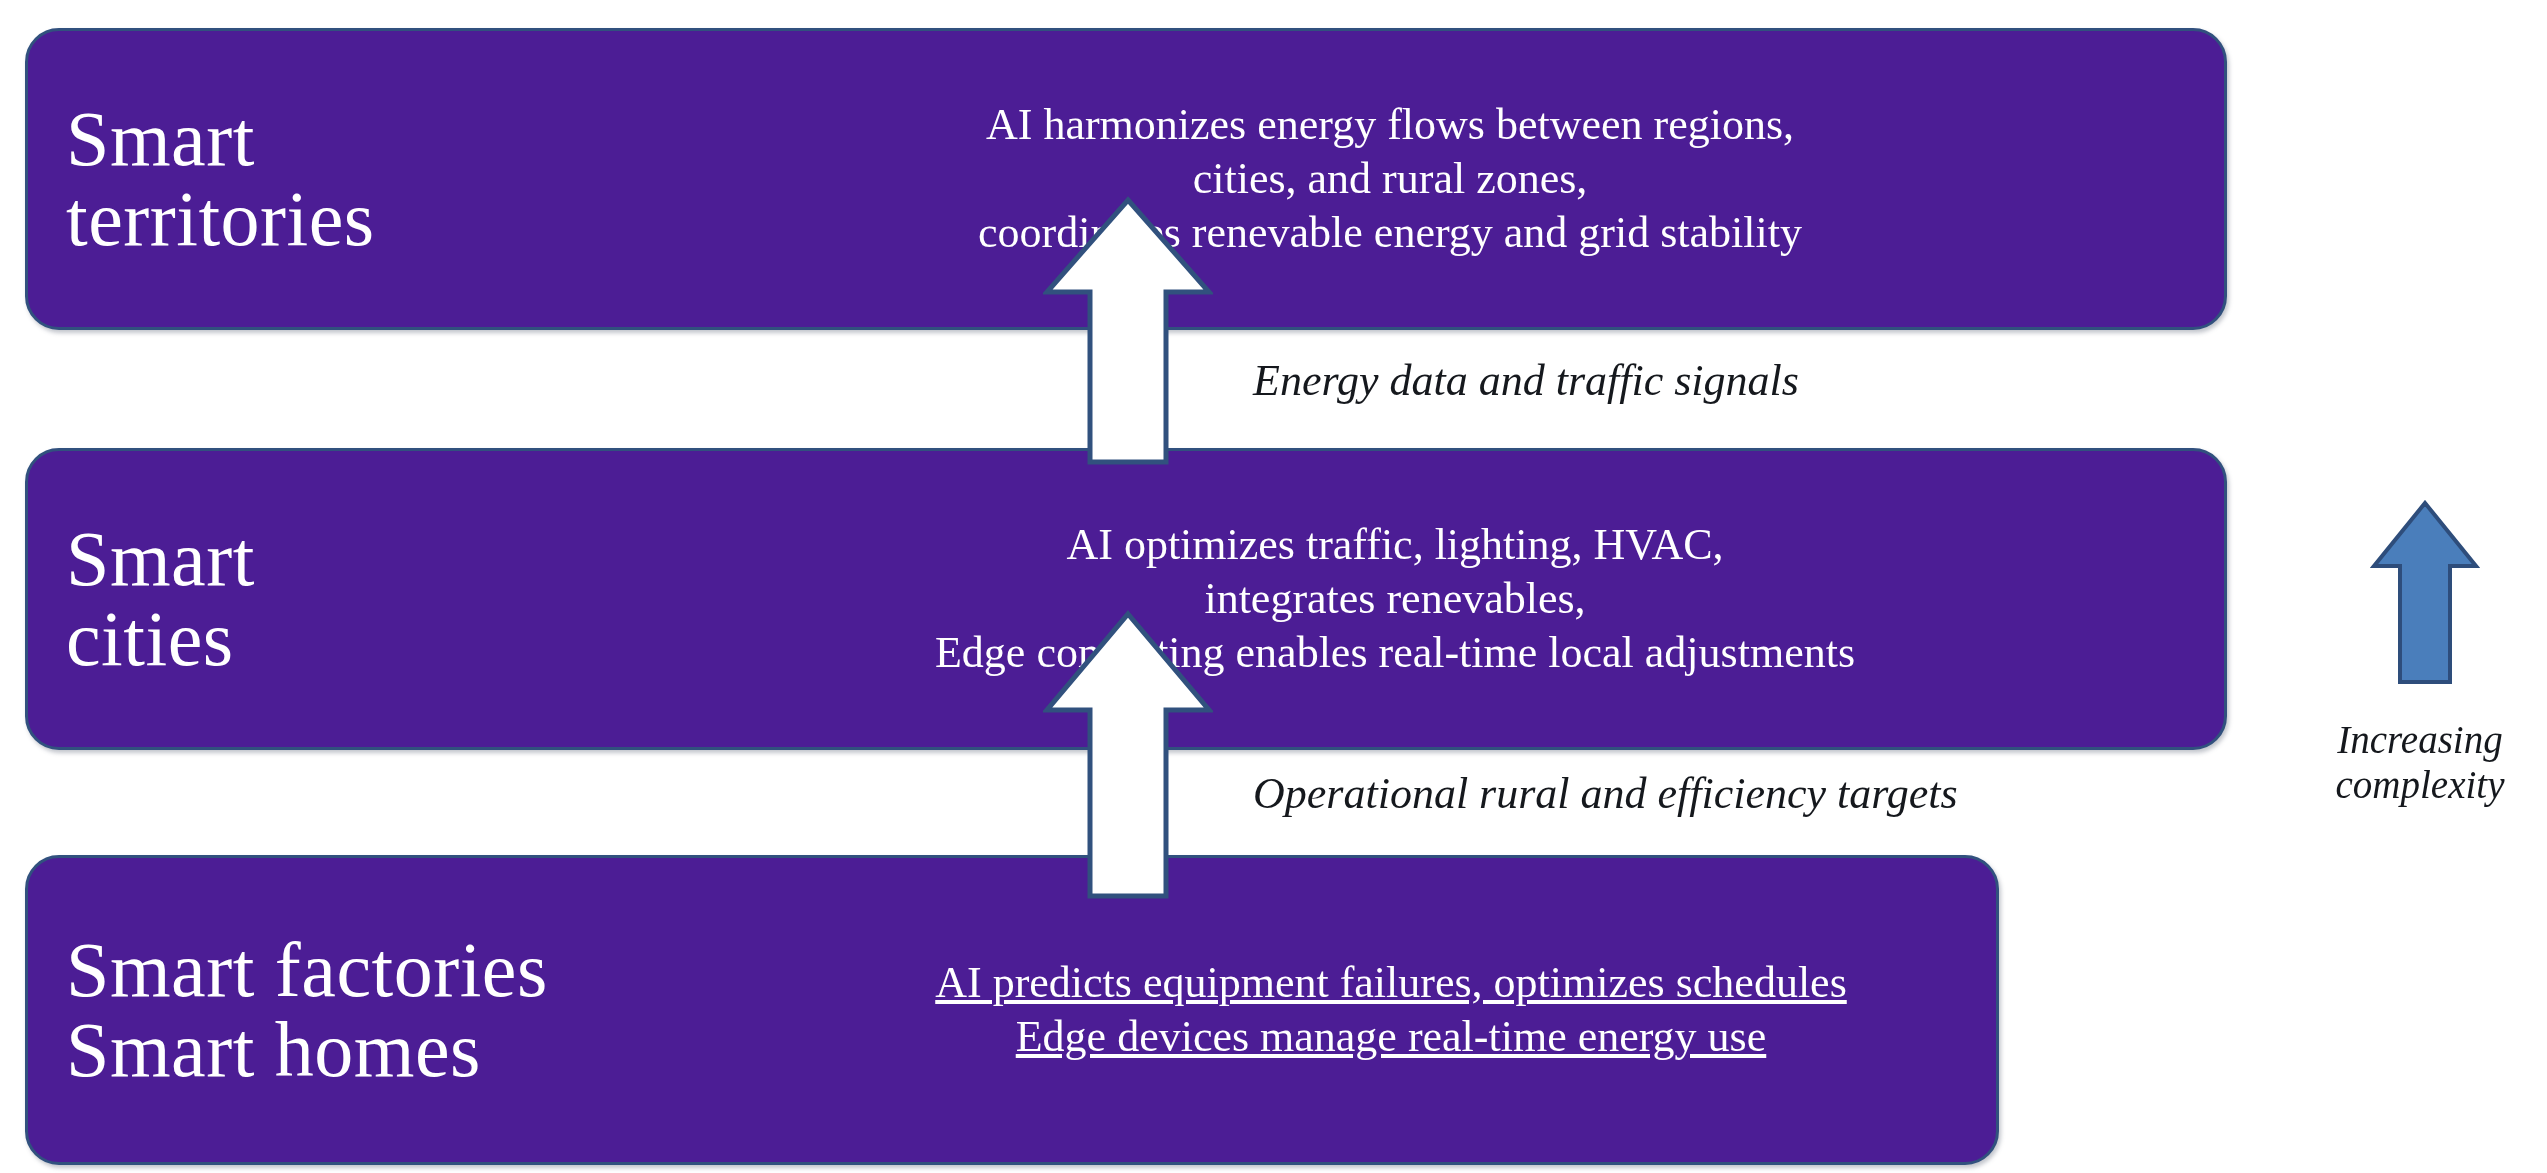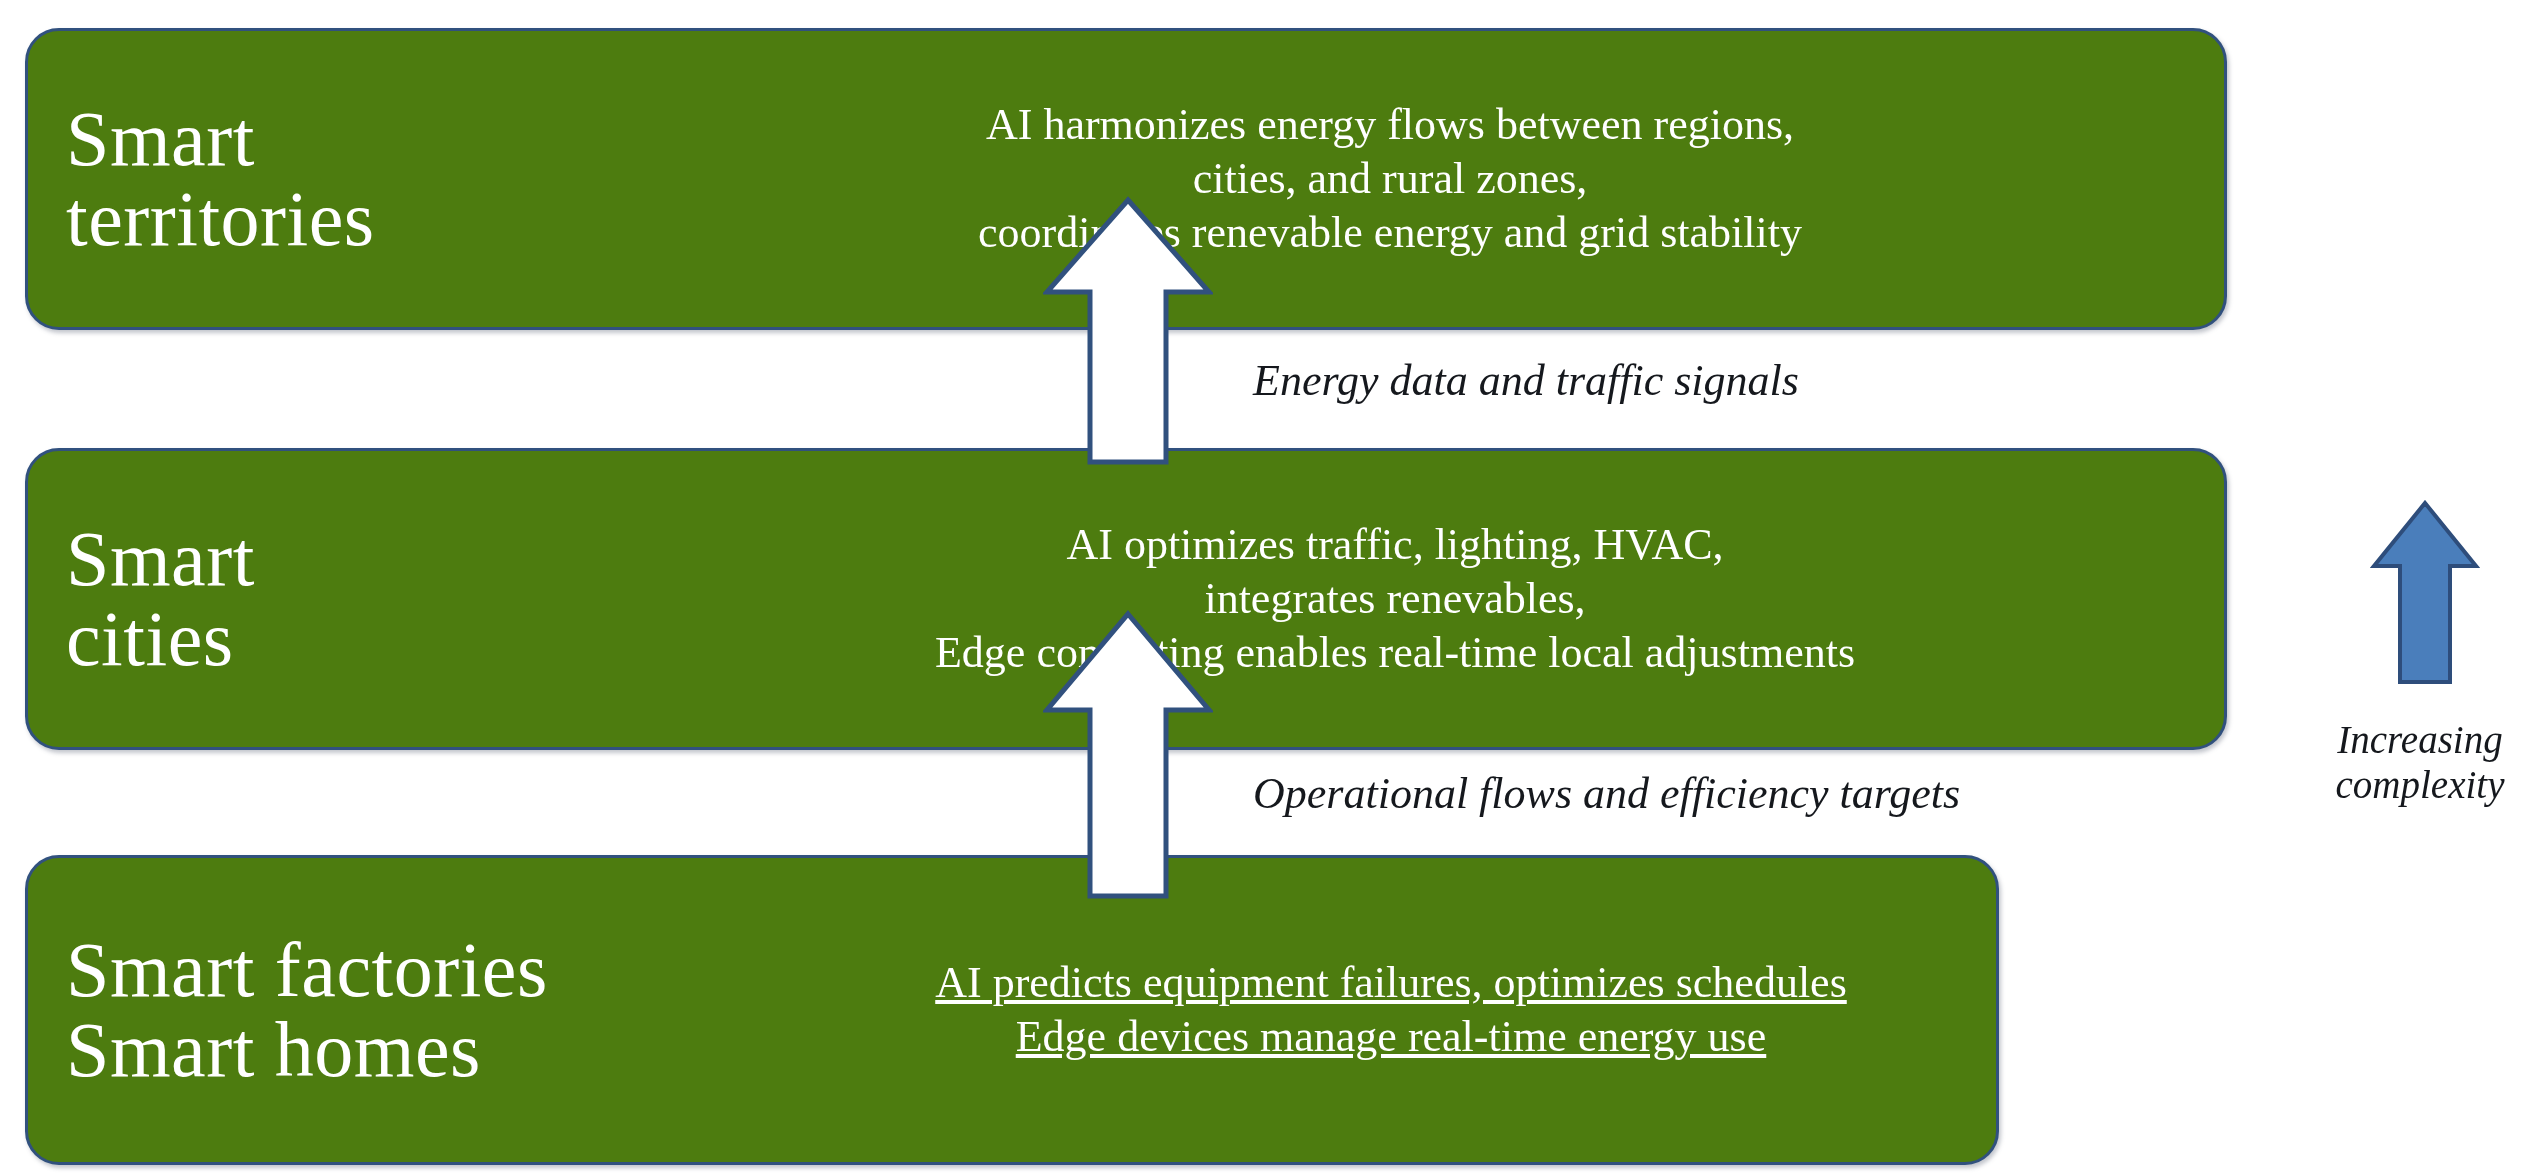--- a/index.html
+++ b/index.html
@@ -16,21 +16,21 @@
     width: 2547px;
     height: 1173px;
     background: #ffffff;
     overflow: hidden;
   }
 
   
   .layer-box {
     position: absolute;
     box-sizing: border-box;
-    background: #4d7c0f;
+    background: #4c1d95;
     border: 3px solid #31517e;
     border-radius: 34px;
     display: flex;
     flex-direction: row;
     align-items: center;
     color: #ffffff;
     box-shadow: 2px 3px 4px rgba(80,90,110,0.35);
   }
   .layer-title {
     flex: 0 0 auto;
@@ -161,21 +161,21 @@
   </div>
 
   <div class="flow-arrow" id="flow-arrow-lower">
     <svg viewBox="0 0 170 290" preserveAspectRatio="none" xmlns="http://www.w3.org/2000/svg">
       <polygon points="85,4 166,100 123,100 123,286 47,286 47,100 4,100" fill="#ffffff" stroke="#31517e" stroke-width="5" stroke-linejoin="miter"></polygon>
     </svg>
   </div>
 
   <div class="flow-label" id="flow-label-upper">Energy data and traffic signals</div>
 
-  <div class="flow-label" id="flow-label-lower">Operational flows and efficiency targets</div>
+  <div class="flow-label" id="flow-label-lower">Operational rural and efficiency targets</div>
 
   <div id="complexity-arrow">
     <svg viewBox="0 0 110 185" preserveAspectRatio="none" xmlns="http://www.w3.org/2000/svg">
       <polygon points="55,3 106,66 80,66 80,182 30,182 30,66 4,66" fill="#4a7ebb" stroke="#2e4d7b" stroke-width="4" stroke-linejoin="miter"></polygon>
     </svg>
   </div>
 
   <div id="complexity-label">Increasing
 complexity</div>
 

